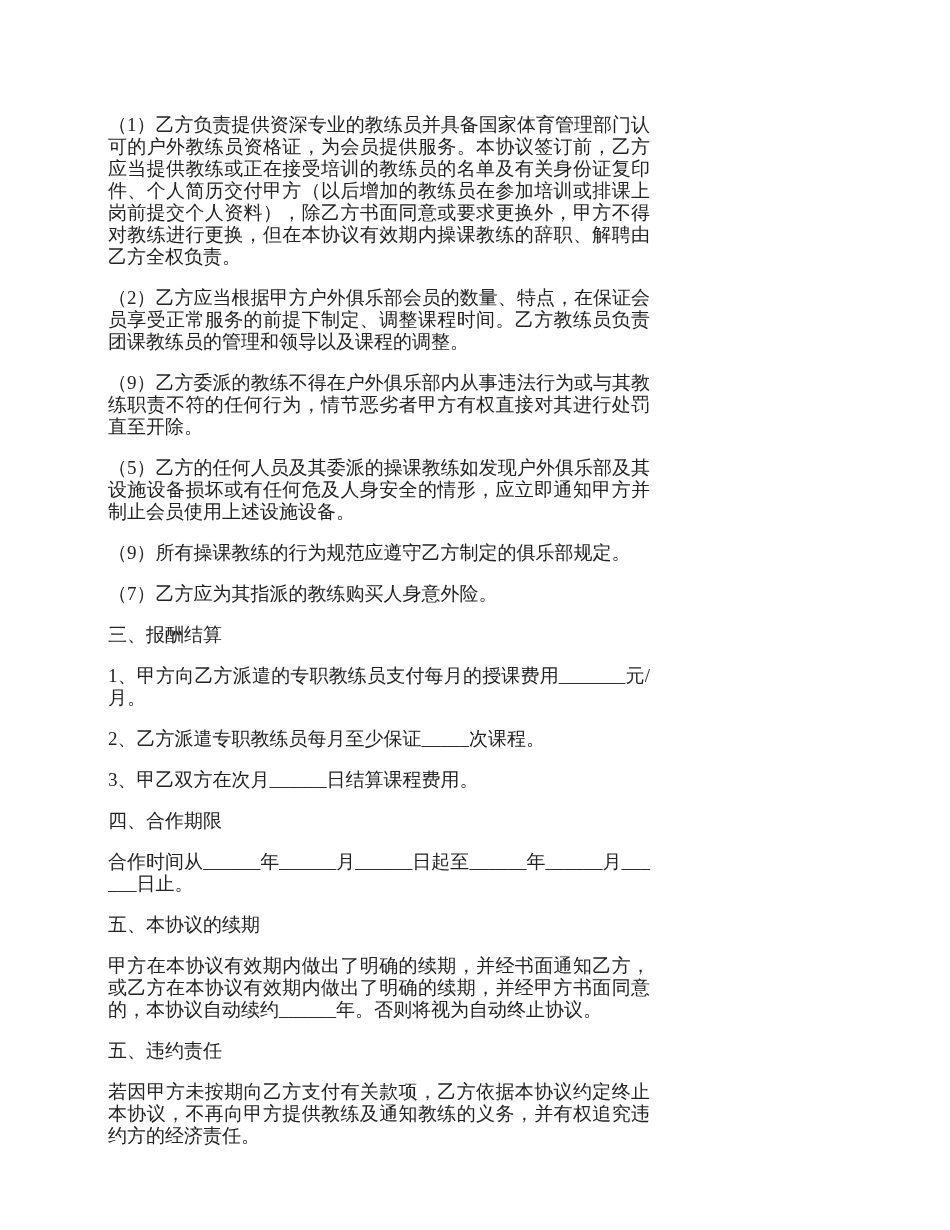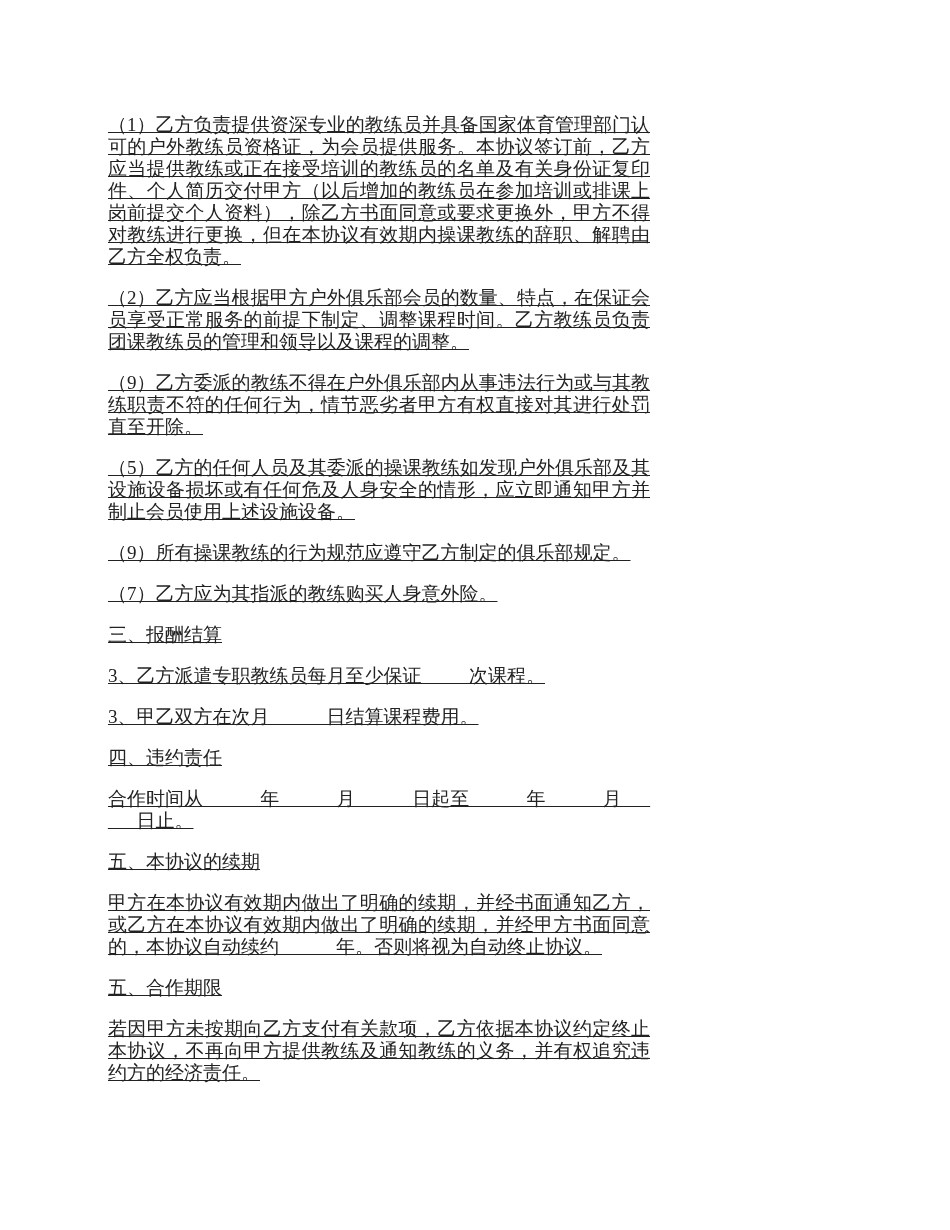--- a/index.html
+++ b/index.html
@@ -16,46 +16,46 @@
     box-sizing: border-box;
     width: 752px;
     height: 1230px;
     padding: 114px 102px 0 108px;
     background: #ffffff;
     font-family: "Liberation Serif", "DejaVu Serif", serif;
     font-size: 19px;
     line-height: 22px;
     color: #222222;
     text-align: justify;
-    text-decoration: underline;
   }
   .page p {
     margin: 0 0 19px 0;
     word-break: break-all;
   }
 </style>
 </head>
 <body>
 
 <div class="page">
 
   <p>（1）乙方负责提供资深专业的教练员并具备国家体育管理部门认可的户外教练员资格证，为会员提供服务。本协议签订前，乙方应当提供教练或正在接受培训的教练员的名单及有关身份证复印件、个人简历交付甲方（以后增加的教练员在参加培训或排课上岗前提交个人资料），除乙方书面同意或要求更换外，甲方不得对教练进行更换，但在本协议有效期内操课教练的辞职、解聘由乙方全权负责。</p>
   <p>（2）乙方应当根据甲方户外俱乐部会员的数量、特点，在保证会员享受正常服务的前提下制定、调整课程时间。乙方教练员负责团课教练员的管理和领导以及课程的调整。</p>
   <p>（9）乙方委派的教练不得在户外俱乐部内从事违法行为或与其教练职责不符的任何行为，情节恶劣者甲方有权直接对其进行处罚直至开除。</p>
   <p>（5）乙方的任何人员及其委派的操课教练如发现户外俱乐部及其设施设备损坏或有任何危及人身安全的情形，应立即通知甲方并制止会员使用上述设施设备。</p>
   <p>（9）所有操课教练的行为规范应遵守乙方制定的俱乐部规定。</p>
   <p>（7）乙方应为其指派的教练购买人身意外险。</p>
 
   <p>三、报酬结算</p>
-  <p>3、乙方派遣专职教练员每月至少保证_____次课程。</p>
+  <p>1、甲方向乙方派遣的专职教练员支付每月的授课费用_______元/月。</p>
+  <p>2、乙方派遣专职教练员每月至少保证_____次课程。</p>
   <p>3、甲乙双方在次月______日结算课程费用。</p>
 
-  <p>四、违约责任</p>
+  <p>四、合作期限</p>
   <p>合作时间从______年______月______日起至______年______月______日止。</p>
 
   <p>五、本协议的续期</p>
   <p>甲方在本协议有效期内做出了明确的续期，并经书面通知乙方，或乙方在本协议有效期内做出了明确的续期，并经甲方书面同意的，本协议自动续约______年。否则将视为自动终止协议。</p>
 
-  <p>五、合作期限</p>
+  <p>五、违约责任</p>
   <p>若因甲方未按期向乙方支付有关款项，乙方依据本协议约定终止本协议，不再向甲方提供教练及通知教练的义务，并有权追究违约方的经济责任。</p>
 
 
 </div>
 
 </body></html>

